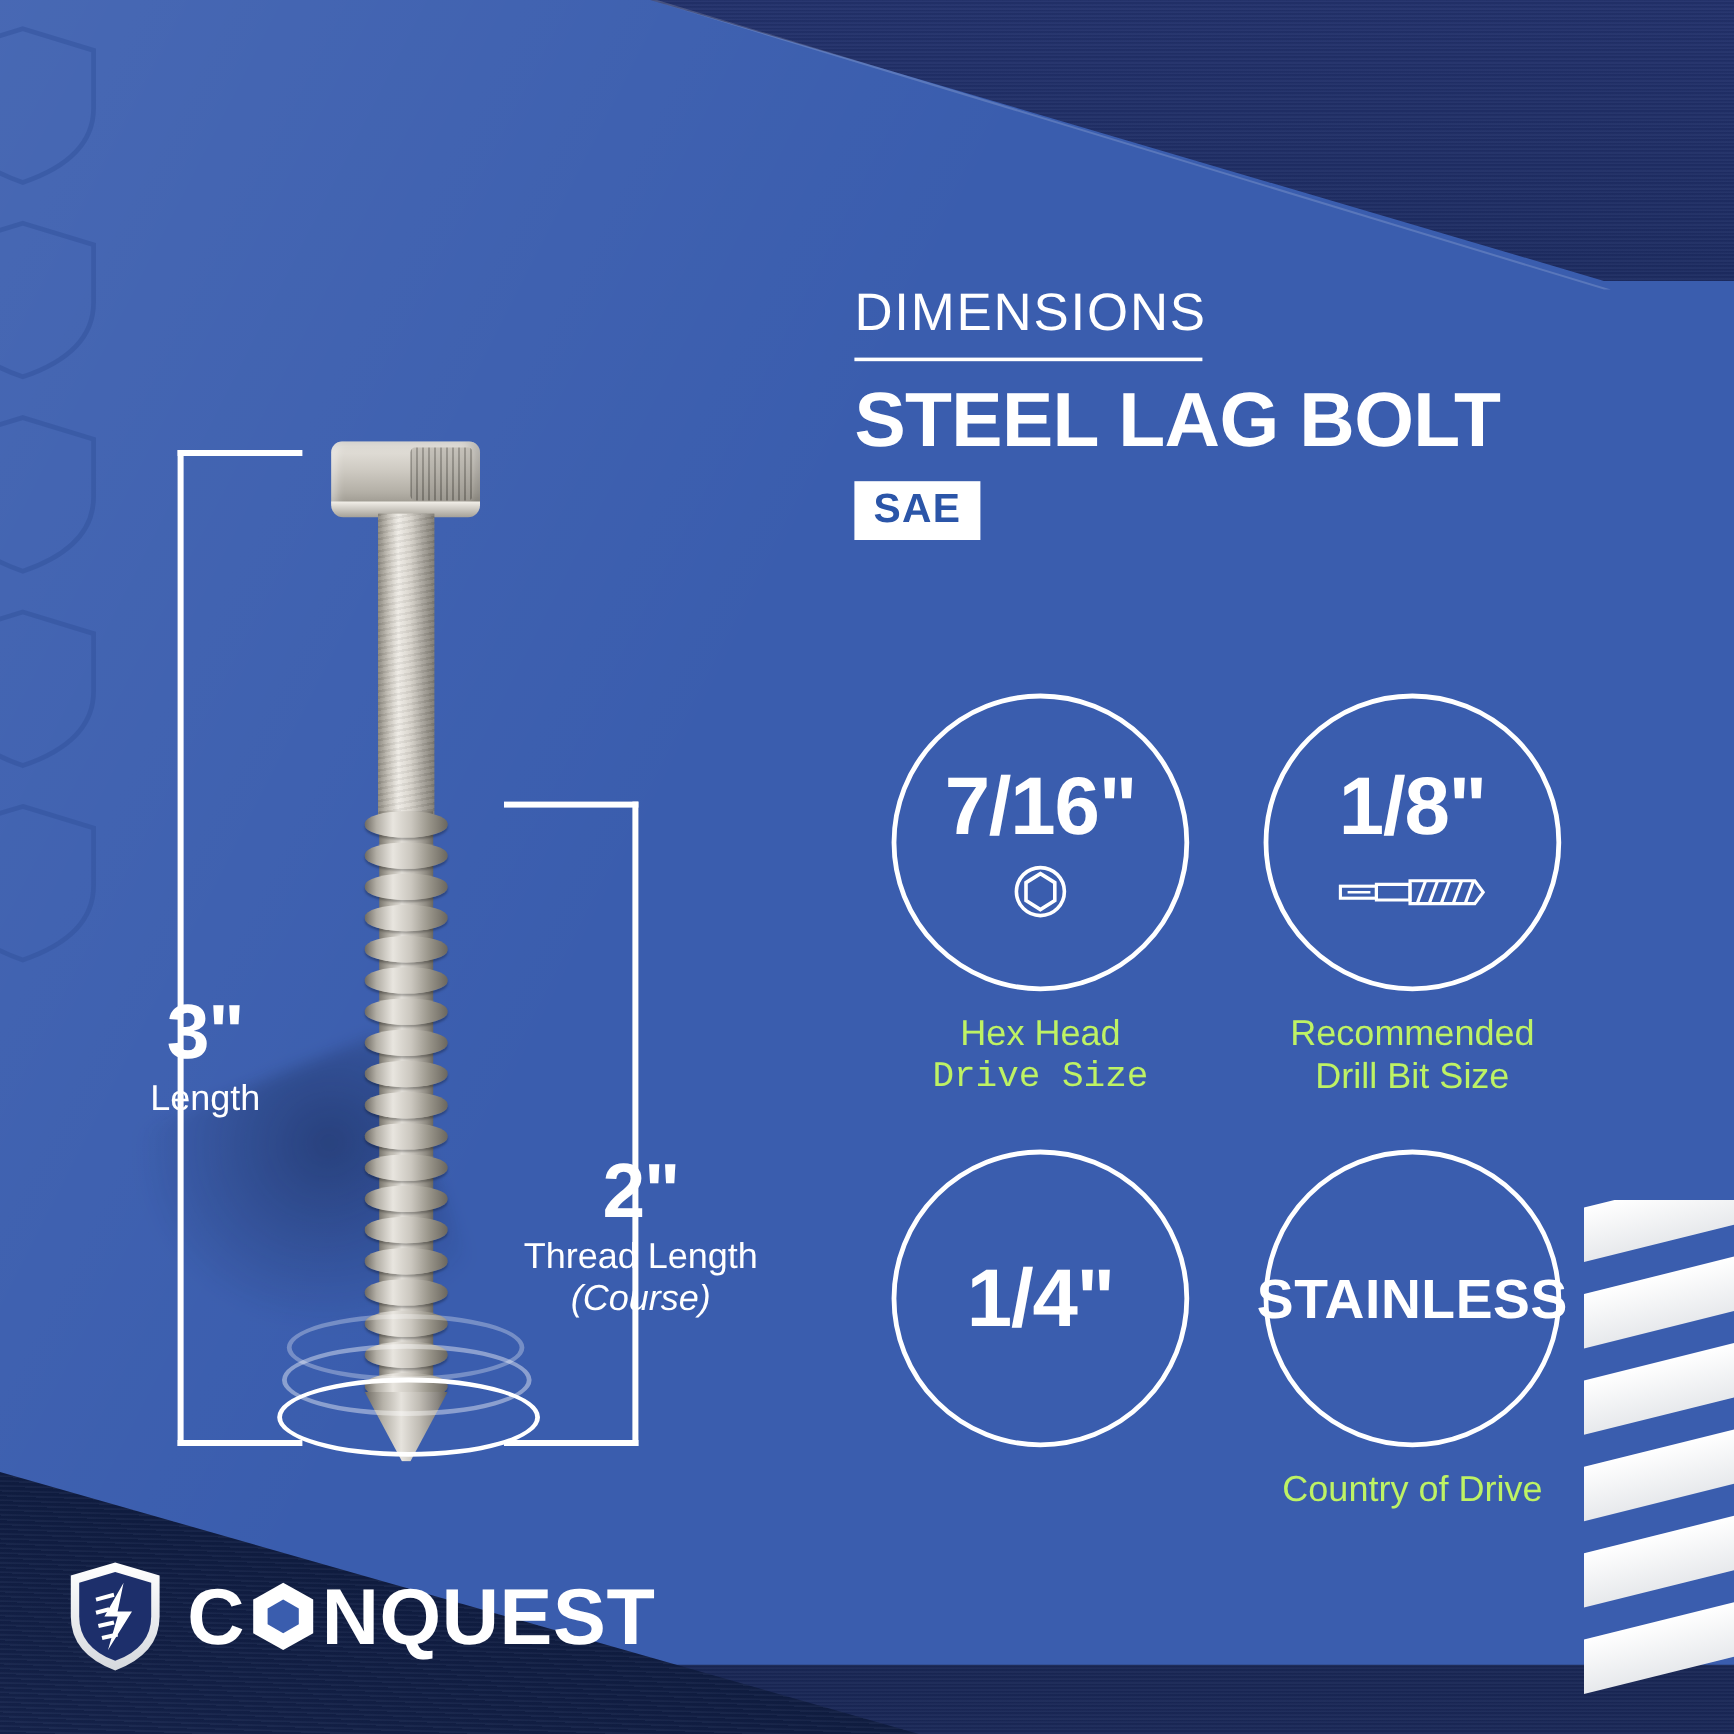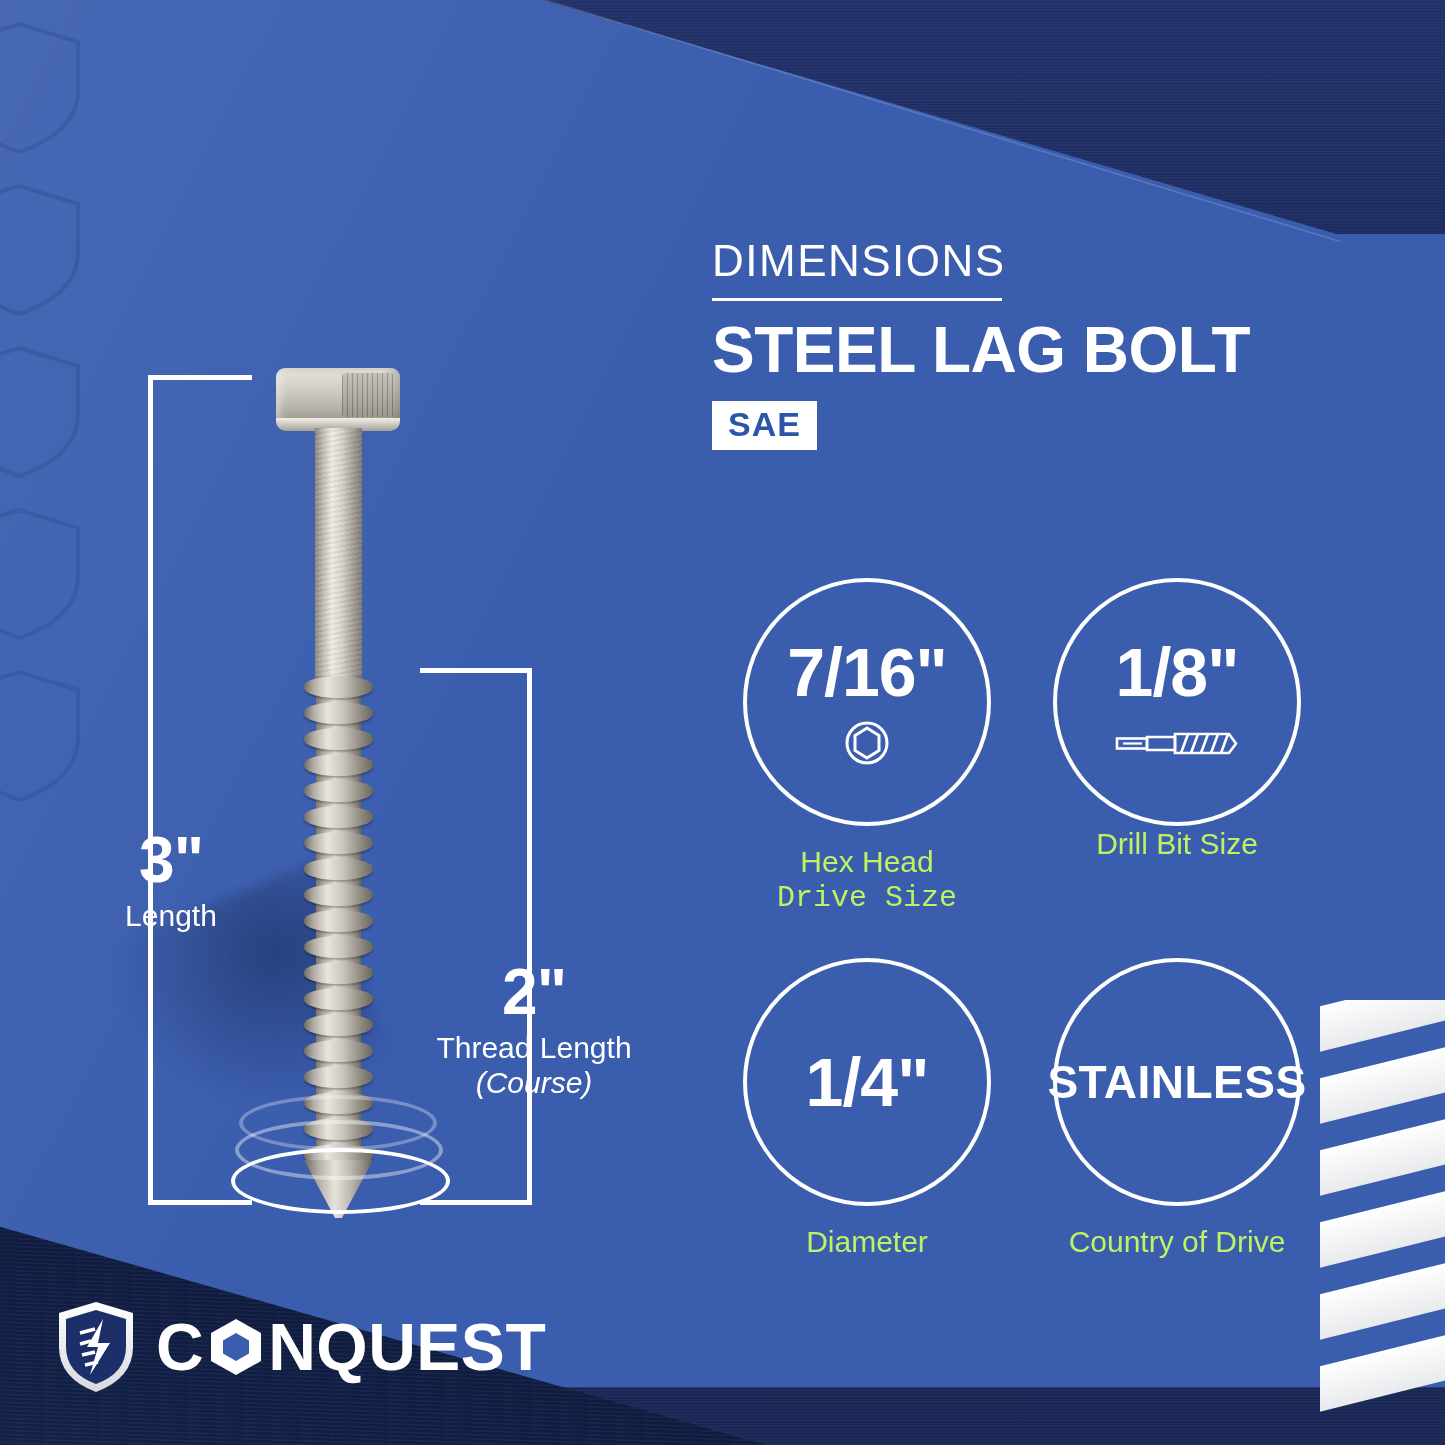--- a/index.html
+++ b/index.html
@@ -469,30 +469,30 @@
               <path d="M32 9 L60 9 L60 22 L32 22 Z" fill="none" stroke="#fff" stroke-width="2.6"></path>
               <path d="M60 6 L114 6 L121 15.5 L114 25 L60 25 Z" fill="none" stroke="#fff" stroke-width="2.6"></path>
               <line x1="66" y1="25" x2="73" y2="6" stroke="#fff" stroke-width="2.6"></line>
               <line x1="76" y1="25" x2="83" y2="6" stroke="#fff" stroke-width="2.6"></line>
               <line x1="86" y1="25" x2="93" y2="6" stroke="#fff" stroke-width="2.6"></line>
               <line x1="96" y1="25" x2="103" y2="6" stroke="#fff" stroke-width="2.6"></line>
               <line x1="106" y1="25" x2="113" y2="6" stroke="#fff" stroke-width="2.6"></line>
             </svg>
           </div>
         </div>
+        <div class="spec-caption">Recommended</div>
         <div class="spec-caption" style="margin-top:0;">Drill Bit Size</div>
       </div>
     </div>
 
     <div class="spec-row">
       <div class="spec-cell">
         <div class="spec-circle">
           <div class="spec-value">1/4"</div>
         </div>
-        <div class="spec-caption">Diameter</div>
       </div>
 
       <div class="spec-cell">
         <div class="spec-circle">
           <div class="spec-value small">STAINLESS</div>
         </div>
         <div class="spec-caption">Country of Drive</div>
       </div>
     </div>
 

